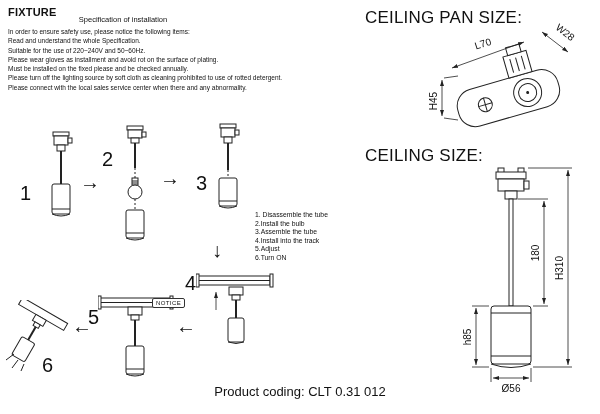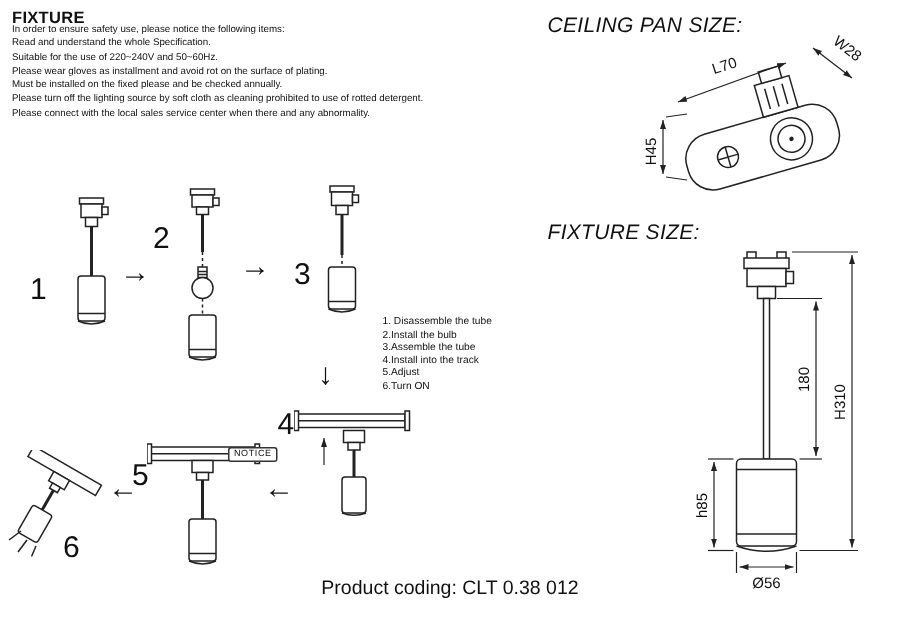--- a/index.html
+++ b/index.html
@@ -6,21 +6,21 @@
   body{
     width:600px;height:414px;position:relative;overflow:hidden;
     background:#ffffff;color:#111;
     font-family:"Liberation Sans", sans-serif;
   }
   .abs{position:absolute;}
   .lang{font-size:11px;font-weight:bold;letter-spacing:.2px;}
   .spec-wrap{left:8px;top:15px;width:340px;}
   .spec-title{font-size:7.5px;width:230px;text-align:center;margin-bottom:3px;}
   .spec-line{font-size:6.5px;line-height:9.3px;white-space:nowrap;}
-  .sec-title{font-size:14px;letter-spacing:.2px;font-style:italic;}
+  .sec-title{font-size:17px;letter-spacing:.2px;}
   .stepnum{font-size:20px;}
   .arrow{font-size:20px;font-weight:bold;line-height:1;}
   .steps-list{left:255px;top:211px;}
   .steps-list div{font-size:6.8px;line-height:8.6px;white-space:nowrap;}
   .notice{
     left:152px;top:298px;border:1px solid #333;border-radius:2px;
     font-size:6px;padding:1px 3px;letter-spacing:.4px;background:#fff;
   }
   .coding{left:0;top:384px;width:600px;text-align:center;font-size:13px;}
   
@@ -30,20 +30,21 @@
   .dash{stroke:#222;stroke-width:1;fill:none;stroke-dasharray:2,2;}
   .dimln{stroke:#222;stroke-width:0.8;fill:none;}
   .dim{font-size:10px;fill:#111;font-family:"Liberation Sans", sans-serif;}
 </style>
 </head>
 <body>
 
 <div class="abs lang" style="left:8px;top:6px;">FIXTURE</div>
 
 <div class="abs spec-wrap">
+  <div class="spec-title">Specification of installation</div>
   <div class="spec-line">In order to ensure safety use, please notice the following items:</div>
   <div class="spec-line">Read and understand the whole Specification.</div>
   <div class="spec-line">Suitable for the use of 220~240V and 50~60Hz.</div>
   <div class="spec-line">Please wear gloves as installment and avoid rot on the surface of plating.</div>
   <div class="spec-line">Must be installed on the fixed please and be checked annually.</div>
   <div class="spec-line">Please turn off the lighting source by soft cloth as cleaning prohibited to use of rotted detergent.</div>
   <div class="spec-line">Please connect with the local sales service center when there and any abnormality.</div>
 </div>
 
 <div class="abs sec-title" style="left:365px;top:8px;">CEILING PAN SIZE:</div>
@@ -71,21 +72,21 @@
   <line class="dimln" x1="20" y1="64" x2="20" y2="100" marker-start="url(#arrA)" marker-end="url(#arrA)"></line>
   <line class="dimln" x1="22" y1="62" x2="36" y2="60"></line>
   <line class="dimln" x1="22" y1="102" x2="36" y2="104"></line>
   <text class="dim" x="15" y="85" text-anchor="middle" transform="rotate(-90 15 85)">H45</text>
   <line class="dimln" x1="30" y1="52" x2="102" y2="26" marker-start="url(#arrA)" marker-end="url(#arrA)"></line>
   <text class="dim" x="62" y="31" text-anchor="middle" transform="rotate(-18 62 31)">L70</text>
   <line class="dimln" x1="120" y1="16" x2="146" y2="36" marker-start="url(#arrA)" marker-end="url(#arrA)"></line>
   <text class="dim" x="141" y="19" text-anchor="middle" transform="rotate(38 141 19)">W28</text>
 </svg>
 
-<div class="abs sec-title" style="left:365px;top:146px;">FIXTURE SIZE:</div>
+<div class="abs sec-title" style="left:365px;top:146px;">CEILING SIZE:</div>
 
 <svg class="abs" style="left:436px;top:156px;" width="158" height="240" viewBox="0 0 158 240">
   <defs>
     <marker id="arrB" markerWidth="8" markerHeight="6" refX="7.5" refY="2.5" orient="auto-start-reverse">
       <path d="M0,0 L7.5,2.5 L0,5 Z" fill="#222"></path>
     </marker>
   </defs>
   <rect class="fw" x="62" y="12" width="6" height="5"></rect>
   <rect class="fw" x="82" y="12" width="6" height="5"></rect>
   <rect class="fw" x="60" y="16" width="30" height="7"></rect>
@@ -220,13 +221,13 @@
 
 <div class="abs steps-list">
   <div>1. Disassemble the tube</div>
   <div>2.Install the bulb</div>
   <div>3.Assemble the tube</div>
   <div>4.Install into the track</div>
   <div>5.Adjust</div>
   <div>6.Turn ON</div>
 </div>
 
-<div class="abs coding">Product coding: CLT 0.38 012</div>
+<div class="abs coding">Product coding: CLT 0.31 012</div>
 
 </body></html>

